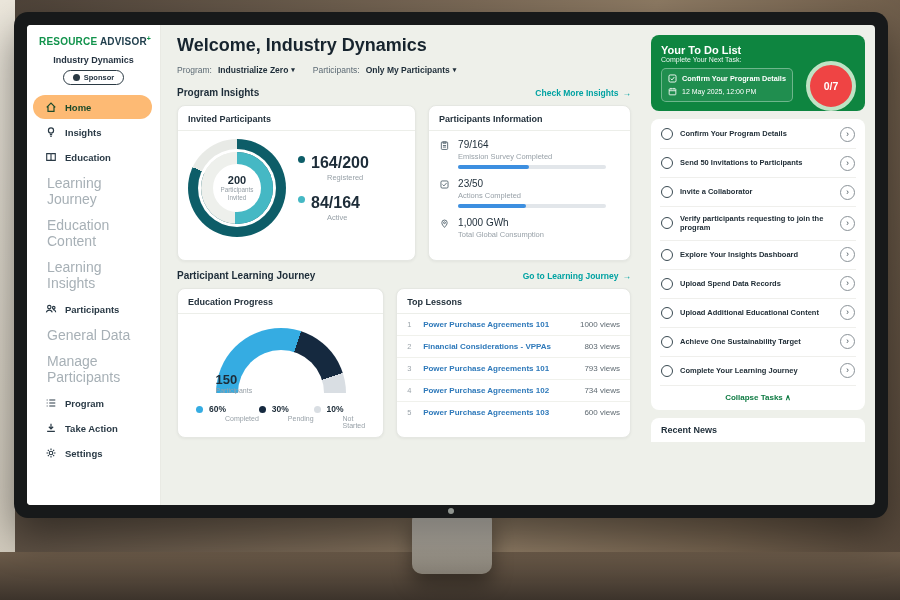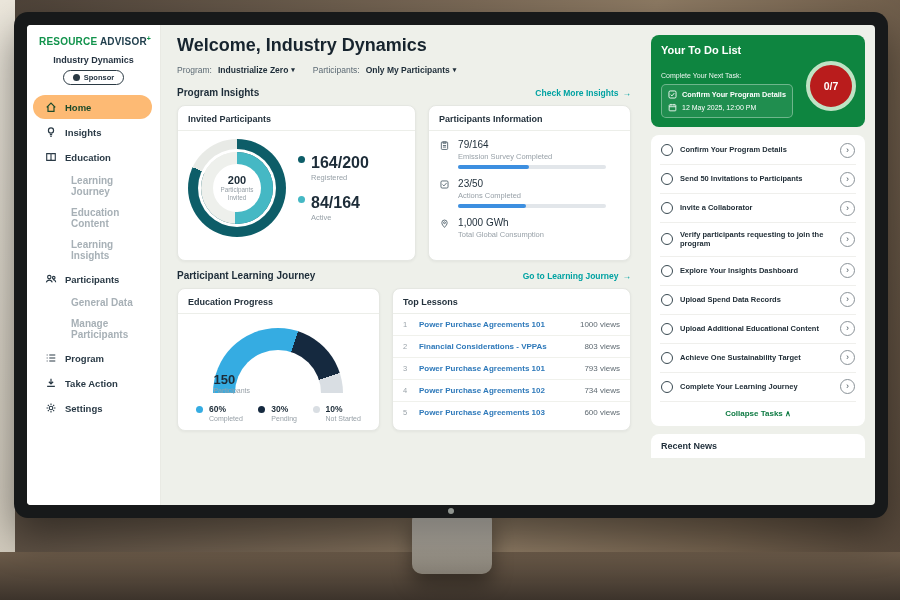--- a/index.html
+++ b/index.html
@@ -25,21 +25,21 @@
   .logo{padding:0 8px 5px 12px;font-size:10px;font-weight:bold;letter-spacing:.2px;white-space:nowrap;}
   .logo .g{color:#12934c;} .logo .d{color:#22404e;} .logo sup{font-size:7px;color:#12934c;}
   .org{font-size:9px;font-weight:bold;color:#253341;text-align:center;margin:3px 0 5px;}
   .badge{width:fit-content;margin:0 auto 10px;border:1px solid #2b3a44;border-radius:10px;
     padding:2px 9px;font-size:7.5px;font-weight:bold;color:#223240;display:flex;align-items:center;gap:4px;cursor:pointer;}
   .badge-ico{width:7px;height:7px;border-radius:50%;background:#2b3a44;}
   .nav-item{display:flex;align-items:center;gap:8px;font-size:9.5px;font-weight:bold;color:#2a3a46;
     padding:6px 8px 6px 12px;margin:1px 8px 1px 6px;border-radius:12px;cursor:pointer;}
   .nav-item.active{background:#fdba74;color:#1c4a2a;}
   .nico{width:12px;height:12px;flex:none;}
-  .nav-sub{font-size:10px;color:#a7b0b6;padding:5px 8px 5px 44px;font-weight:bold;cursor:pointer;}
+  .nav-sub{font-size:14px;color:#a7b0b6;padding:5px 8px 5px 20px;font-weight:normal;cursor:pointer;}
 
   
   .main{flex:1;min-width:0;padding:10px 16px 0;box-sizing:border-box;}
   h1{font-size:18px;margin:0 0 9px;color:#17242e;font-weight:bold;}
   .filters{display:flex;align-items:flex-start;gap:6px;font-size:8.5px;color:#5c6a74;margin-bottom:12px;}
   .fvalue{font-weight:bold;color:#1d2c38;display:flex;align-items:center;gap:3px;cursor:pointer;margin-right:12px;}
   .chev{font-size:7px;color:#1d2c38;}
   .secrow{display:flex;justify-content:space-between;align-items:center;margin:4px 0 7px;}
   .sectitle{font-size:10px;font-weight:bold;color:#1d2c38;}
   .seclink{font-size:8.5px;font-weight:bold;color:#00a2a2;display:flex;gap:4px;align-items:center;cursor:pointer;}
@@ -54,21 +54,21 @@
   .donut{width:98px;height:98px;border-radius:50%;position:relative;flex:none;}
   .donut-inner{position:absolute;inset:13px;border-radius:50%;box-shadow:0 0 0 3px #fff;}
   .donut-hole{position:absolute;inset:12px;background:#fff;border-radius:50%;
     display:flex;flex-direction:column;align-items:center;justify-content:center;text-align:center;}
   .dc-val{font-size:11px;font-weight:bold;color:#1d2c38;}
   .dc-lab{font-size:6.3px;color:#98a1a8;width:42px;line-height:1.2;}
   .dleg{display:flex;flex-direction:column;gap:12px;}
   .dleg-item{display:flex;gap:6px;align-items:flex-start;}
   .dot{width:7px;height:7px;border-radius:50%;margin-top:2px;flex:none;}
   .dleg-val{font-size:16px;font-weight:bold;color:#1d2c38;}
-  .dleg-lab{font-size:7.5px;color:#98a1a8;margin-top:1px;}
+  .dleg-lab{font-size:7.5px;color:#98a1a8;margin-top:1px;margin-left:16px;}
 
   
   .stat{display:flex;gap:8px;margin-bottom:9px;}
   .sico{width:11px;height:11px;color:#5a6a74;flex:none;margin-top:1px;}
   .stat-val{font-size:10px;font-weight:normal;color:#1d2c38;}
   .stat-lab{font-size:7.5px;color:#98a1a8;margin:2px 0 4px;}
   .pbar{width:148px;height:4px;background:#e2e6ea;border-radius:2px;}
   .pfill{height:100%;border-radius:2px;}
 
   
@@ -83,29 +83,29 @@
 
   
   .lrow{display:flex;align-items:center;gap:8px;padding:6px 10px;border-bottom:1px solid #f0f1ec;}
   .lrank{font-size:7.5px;color:#9aa3aa;width:8px;flex:none;}
   .ltitle{flex:1;font-size:8px;font-weight:bold;color:#2e79ba;cursor:pointer;}
   .lviews{font-size:8px;color:#5f6a72;flex:none;}
 
   
   .rpanel{width:228px;flex:none;box-sizing:border-box;padding:10px 10px 0 4px;display:flex;flex-direction:column;gap:8px;}
   .todo-green{background:#0e8540;border-radius:8px;padding:9px 10px;color:#fff;position:relative;}
-  .tg-title{font-size:11px;font-weight:bold;margin-bottom:16px;}
+  .tg-title{font-size:11px;font-weight:bold;margin-bottom:0;}
   .tg-sub{font-size:7px;opacity:.92;margin-bottom:5px;width:150px;}
   .tg-box{border:1px solid rgba(255,255,255,.35);background:rgba(255,255,255,.08);
     border-radius:5px;padding:5px 6px;width:calc(100% - 62px);box-sizing:border-box;}
   .tg-task{display:flex;gap:5px;align-items:center;font-size:7.3px;font-weight:bold;margin-bottom:4px;}
   .tg-date{display:flex;gap:5px;align-items:center;font-size:7px;}
   .tico{width:9px;height:9px;flex:none;}
   .tg-ring{position:absolute;right:9px;top:26px;width:42px;height:42px;border-radius:50%;
-    border:4px solid #bfe3c4;background:#b91c1c;display:flex;align-items:center;justify-content:center;
+    border:4px solid #bfe3c4;background:#ef4444;display:flex;align-items:center;justify-content:center;
     font-size:10.5px;font-weight:bold;}
   .todo-list{background:#fff;border-radius:8px;padding:1px 9px;}
   .titem{display:flex;align-items:center;gap:7px;padding:6.5px 1px;border-bottom:1px solid #efefec;cursor:pointer;}
   .tcheck{width:10px;height:10px;border:1.3px solid #3a4a52;border-radius:50%;flex:none;cursor:pointer;}
   .tlabel{flex:1;font-size:7.5px;font-weight:bold;color:#222f38;line-height:1.3;}
   .tchev{width:13px;height:13px;border:1px solid #8a9298;border-radius:50%;color:#4a565e;
     font-size:9px;line-height:12px;text-align:center;flex:none;cursor:pointer;}
   .collapse{text-align:center;font-size:8px;font-weight:bold;color:#0d7a42;padding:7px 0;cursor:pointer;}
   .newsbar{background:#fff;border-radius:8px 8px 0 0;padding:7px 10px;font-size:9px;font-weight:bold;color:#1d2c38;}
 </style>

